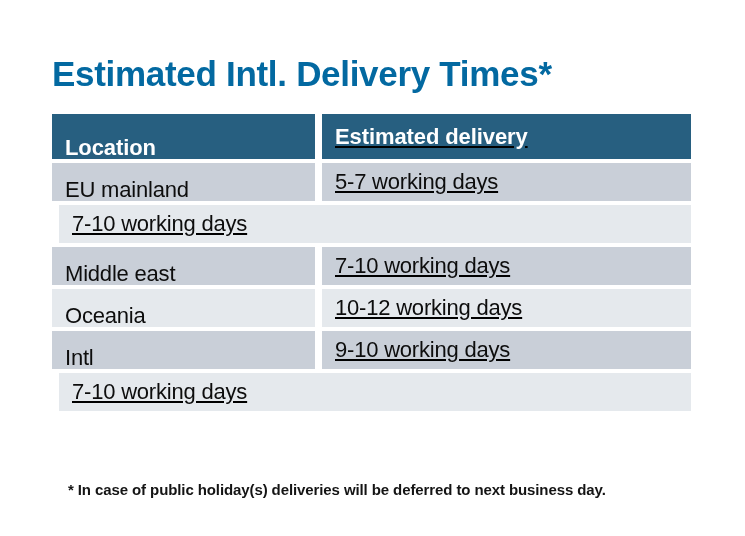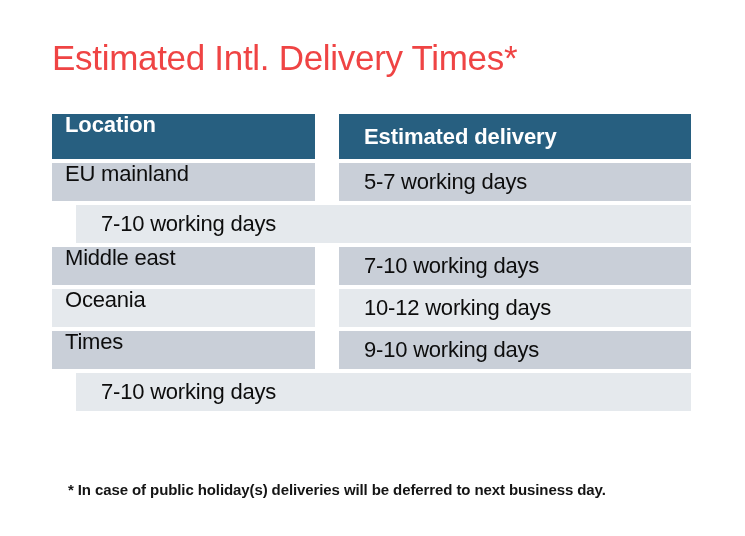--- a/index.html
+++ b/index.html
@@ -19,25 +19,25 @@
     position: relative;
     width: 745px;
     height: 536px;
     background: #ffffff;
     box-sizing: border-box;
   }
 
   .page-title {
     position: absolute;
     left: 52px;
-    top: 36px;
+    top: 52px;
     font-size: 35px;
-    font-weight: normal;
+    font-weight: bold;
     letter-spacing: -0.3px;
-    color: #ef4444;
+    color: #0369a1;
     line-height: 44px;
     white-space: nowrap;
   }
 
   .delivery-table {
     position: absolute;
     left: 52px;
     top: 114px;
     width: 639px;
   }
@@ -50,29 +50,30 @@
   .table-row:last-child {
     margin-bottom: 0;
   }
 
   .col-location {
     width: 263px;
     flex: 0 0 263px;
     box-sizing: border-box;
     padding: 0 0 0 13px;
     display: flex;
-    align-items: flex-start;
+    align-items: flex-end;
   }
   .col-delivery {
     flex: 1 1 auto;
     box-sizing: border-box;
-    padding: 0 0 0 25px;
-    margin-left: 24px;
+    padding: 0 0 0 13px;
+    margin-left: 7px;
     display: flex;
     align-items: center;
+    text-decoration: underline;
   }
 
   .header-row .col-location,
   .header-row .col-delivery {
     height: 45px;
     background: #275f80;
   }
   .header-row .cell-text {
     color: #ffffff;
     font-size: 22px;
@@ -159,21 +160,21 @@
       <div class="col-location">
         <span class="cell-text">Oceania</span>
       </div>
       <div class="col-delivery">
         <span class="cell-text">10-12 working days</span>
       </div>
     </div>
 
     <div class="table-row body-row shade-dark">
       <div class="col-location">
-        <span class="cell-text">Times</span>
+        <span class="cell-text">Intl</span>
       </div>
       <div class="col-delivery">
         <span class="cell-text">9-10 working days</span>
       </div>
     </div>
 
     <div class="table-row body-row shade-light">
       <div class="col-delivery">
         <span class="cell-text">7-10 working days</span>
       </div>

